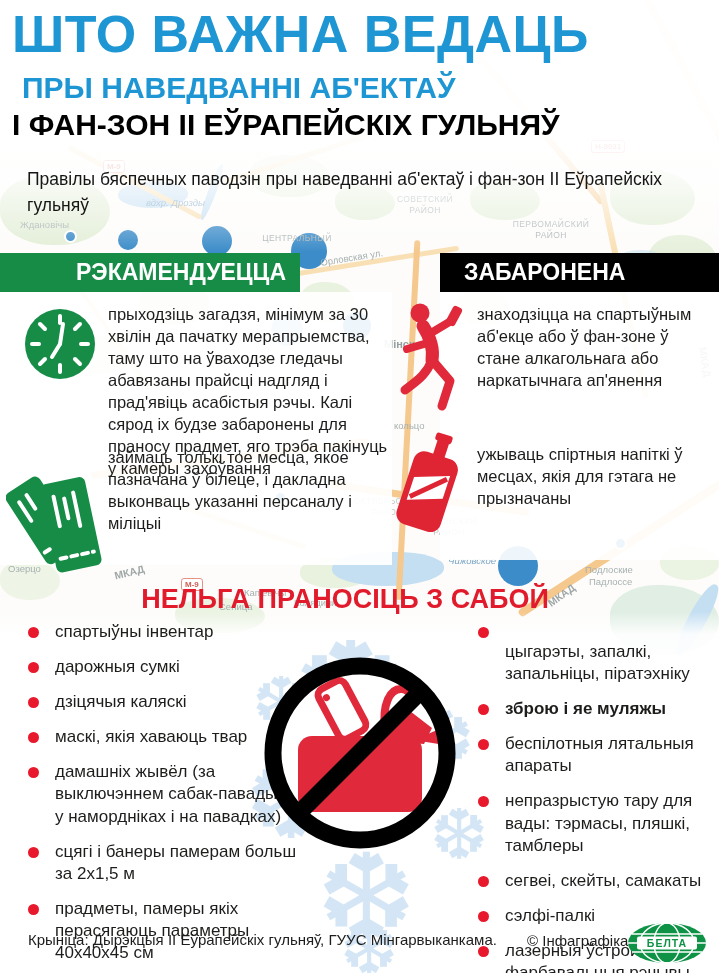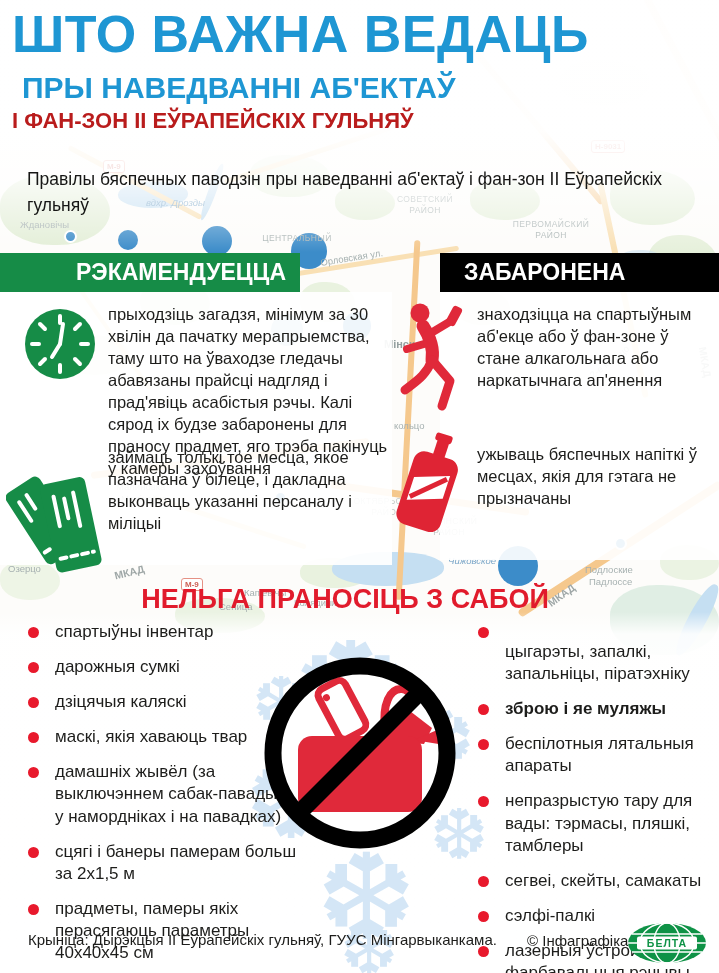--- a/index.html
+++ b/index.html
@@ -27,21 +27,21 @@
   .fade-top{position:absolute;left:0;top:0;width:719px;height:252px;
     background:linear-gradient(180deg,rgba(255,255,255,.98) 52%,rgba(255,255,255,.8) 70%,rgba(255,255,255,0) 100%);}
   .fade-bottom{position:absolute;left:0;top:612px;width:719px;height:361px;
     background:linear-gradient(180deg,rgba(255,255,255,0) 0,rgba(255,255,255,.9) 22px,rgba(255,255,255,.97) 70px,#fff 100%);}
   .panel{position:absolute;background:rgba(255,255,255,.92);}
   .orn{position:absolute;color:#d4e6f6;line-height:1;font-family:"DejaVu Sans",sans-serif;}
   .orn::before{content:"❆";}
   
   .title1{position:absolute;left:12px;top:4px;font-size:52px;font-weight:bold;color:#1e96d3;letter-spacing:.5px;}
   .title2{position:absolute;left:22px;top:71px;font-size:30px;font-weight:bold;color:#1e96d3;}
-  .title3{position:absolute;left:12px;top:108px;font-size:22px;font-weight:bold;color:#b91c1c;}
+  .title3{position:absolute;left:12px;top:108px;font-size:30px;font-weight:bold;color:#000000;}
   .subtitle{position:absolute;left:27px;top:166px;width:662px;font-size:17.5px;line-height:26px;color:#161615;}
   
   .band{position:absolute;top:253px;height:39px;display:flex;align-items:center;
         color:#fff;font-size:23px;font-weight:bold;}
   .band.green{left:0;width:300px;background:#168c47;justify-content:flex-end;padding-right:14px;box-sizing:border-box;}
   .band.red{left:440px;width:279px;background:#000000;padding-left:24px;box-sizing:border-box;}
   
   .rule-text{position:absolute;font-size:16.5px;line-height:1.33;color:#1d1d1b;}
   
   .nelga{position:absolute;left:0;top:584px;width:690px;text-align:center;
@@ -222,21 +222,21 @@
     <svg width="92" height="112" viewBox="0 0 92 112">
       <g transform="rotate(18 46 56)">
         <rect x="37" y="2" width="17" height="8" rx="2.5" fill="#df2434"></rect>
         <rect x="40" y="8" width="12" height="18" fill="#df2434"></rect>
         <rect x="23" y="24" width="46" height="76" rx="11" fill="#df2434"></rect>
         <polygon points="29,52 63,40 63,64 29,76" fill="#fff"></polygon>
         <line x1="31" y1="72" x2="61" y2="44" stroke="#df2434" stroke-width="5"></line>
       </g>
     </svg>
   </div>
-  <div class="rule-text" style="left:477px;top:444px;width:236px;">ужываць бяспечных напіткі ў месцах, якія для гэтага не прызначаны</div>
+  <div class="rule-text" style="left:477px;top:444px;width:236px;">ужываць спіртныя напіткі ў месцах, якія для гэтага не прызначаны</div>
 
   <div class="nelga">НЕЛЬГА ПРАНОСІЦЬ З САБОЙ</div>
 
   <div class="blist" style="left:28px;width:300px;">
     <div class="bi">
         <span class="dot"></span>
         <span style="width:250px;">спартыўны інвентар</span>
       </div>
     <div class="bi">
         <span class="dot"></span>

